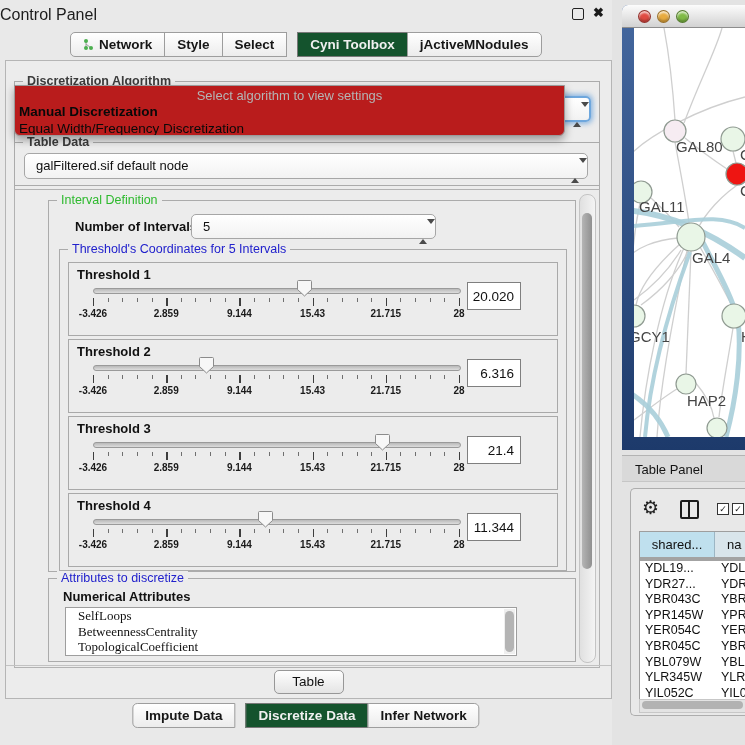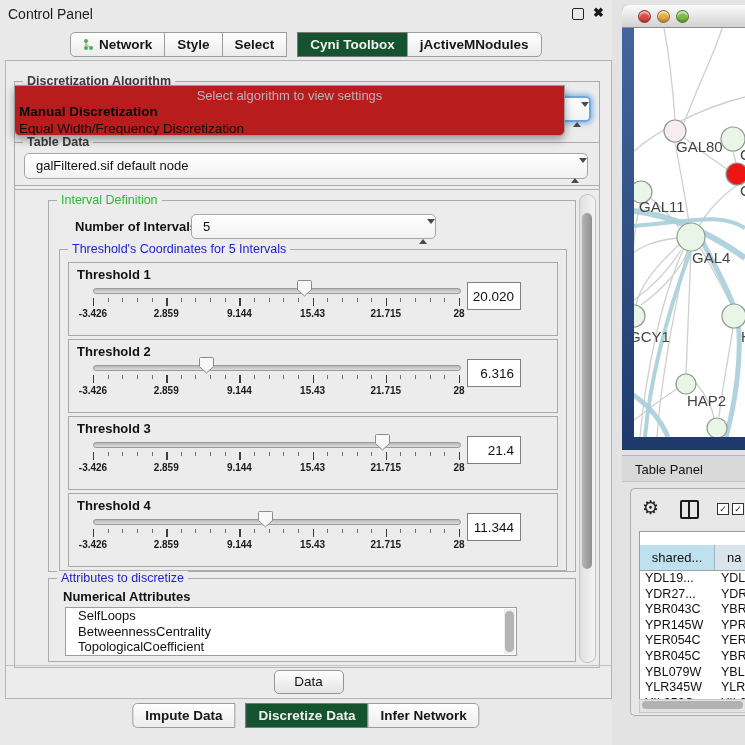--- a/index.html
+++ b/index.html
@@ -1,21 +1,21 @@
 <!DOCTYPE html>
 <html><head>
 <meta charset="utf-8">
 <style>
   html,body{margin:0;padding:0;}
   .stage{position:relative;width:745px;height:745px;background:#e3e3e3;
          font-family:"Liberation Sans",sans-serif;overflow:hidden;color:#111;}
   
   .cpanel{position:absolute;left:0;top:0;width:612px;height:745px;background:#e9e9e9;}
   .cp-titlebar{position:absolute;left:0;top:0;width:100%;height:26px;}
-  .cp-title{position:absolute;left:8px;top:6px;font-size:14px;color:#1c1c1c;}
+  .cp-title{position:absolute;left:0;top:6px;font-size:16px;color:#1c1c1c;}
   .float-btn{position:absolute;right:28px;top:8px;width:10px;height:10px;border:1.6px solid #222;border-radius:2px;}
   .close-btn{position:absolute;right:8px;top:5px;font-size:13px;font-weight:bold;color:#1a1a1a;}
   
   .tabbar{position:absolute;display:flex;}
   #top-tabs{left:70px;top:32px;}
   #bottom-tabs{left:50%;transform:translateX(-50%);top:703px;}
   .tab{display:flex;align-items:center;gap:5px;padding:4px 12px;font-size:13.5px;font-weight:bold;
        background:linear-gradient(#ffffff,#ececec);border:1px solid #9d9d9d;margin-left:-1px;
        color:#161616;height:15px;white-space:nowrap;}
   .tab:first-child{border-radius:5px 0 0 5px;margin-left:0;}
@@ -62,21 +62,21 @@
   .ticks{position:absolute;left:24px;top:35px;width:366px;height:9px;}
   .ticks .maj{position:absolute;top:0;width:1.4px;height:8px;background:#3e3e3e;}
   .ticks .min{position:absolute;top:0;width:1px;height:4px;background:#6f6f6f;}
   .ticklabels{position:absolute;left:24px;top:45px;width:366px;height:12px;}
   .ticklabels span{position:absolute;transform:translateX(-50%);font-size:10px;font-weight:bold;color:#1a1a1a;white-space:nowrap;}
   .tvalue{position:absolute;left:398px;top:19px;width:54px;height:28px;background:#fff;border:1px solid #7f7f7f;
           font-size:13.5px;line-height:28px;text-align:right;padding-right:6px;box-sizing:border-box;}
   
   .attr-label{position:absolute;left:14px;top:10px;font-size:13px;font-weight:bold;}
   .listbox{position:absolute;left:16px;top:28px;width:450px;height:47px;background:#fff;
-           border:1px solid #9e9e9e;overflow:hidden;}
+           border:1px solid #9e9e9e;overflow:hidden;font-family:Liberation Serif, serif;}
   .listbox .li{font-size:13px;height:15.5px;line-height:15.5px;padding-left:12px;white-space:nowrap;}
   .list-vscroll{position:absolute;right:1px;top:1px;bottom:1px;width:11px;background:#efefef;}
   .list-vscroll .vthumb2{position:absolute;left:1px;top:2px;width:9px;height:41px;background:#b4b4b4;border-radius:5px;}
   
   .apply-strip{position:absolute;left:0;right:0;top:604px;height:32px;border-top:1px solid #c2c2c2;
                display:flex;align-items:center;justify-content:center;}
   .apply-btn{width:68px;height:22px;border:1px solid #979797;border-radius:5px;font-size:13.5px;
              background:linear-gradient(#fefefe,#e4e4e4);text-align:center;line-height:21px;}
   
   .netwin{position:absolute;left:622px;top:5px;width:123px;height:445px;
@@ -91,21 +91,21 @@
   .tp-title{position:absolute;left:13px;top:6px;font-size:13px;color:#141414;}
   .tp-body{position:absolute;left:630px;top:488px;width:115px;height:226px;background:#e8e8e8;
            border:1px solid #adadad;border-right:none;border-radius:5px 0 0 5px;}
   .gear{position:absolute;left:11px;top:7px;font-size:19px;color:#1f1f1f;}
   .splitcol{position:absolute;left:49px;top:11px;width:15px;height:15px;border:2px solid #1b1b1b;border-radius:2px;}
   .splitcol:after{content:"";position:absolute;left:6px;top:0;width:2px;height:15px;background:#1b1b1b;}
   .cbx{position:absolute;top:14px;width:10px;height:10px;border:1.4px solid #333;font-size:9px;line-height:10px;
        text-align:center;color:#222;background:#fff;}
   .tp-table{position:absolute;left:8px;top:42px;right:0;bottom:15px;background:#fff;border:1px solid #9e9e9e;
             border-right:none;overflow:hidden;}
-  .tp-head{display:flex;height:25px;border-bottom:1px solid #a3a3a3;margin-top:13px;}
+  .tp-head{display:flex;height:25px;border-bottom:4px solid #a3a3a3;}
   .tp-head .hc1{width:74px;background:#bfe0ee;border-right:1px solid #9cb6c4;font-size:13px;
                 text-align:center;line-height:25px;overflow:hidden;white-space:nowrap;}
   .tp-head .hc2{flex:1;background:#d9e5eb;font-size:13px;line-height:25px;padding-left:12px;overflow:hidden;white-space:nowrap;}
   .tp-row{display:flex;height:15.6px;font-size:12.5px;line-height:15.6px;white-space:nowrap;}
   .tp-row .c1{width:74px;padding-left:5px;overflow:hidden;box-sizing:border-box;}
   .tp-row .c2{flex:1;padding-left:7px;overflow:hidden;}
   .hscroll{position:absolute;left:8px;right:0;bottom:2px;height:12px;background:#e3e3e3;border:1px solid #c7c7c7;border-right:none;}
   .hscroll .hthumb{position:absolute;left:2px;top:1px;height:8px;width:95%;background:#b2b2b2;border-radius:5px;}
 </style>
 </head>
@@ -377,21 +377,21 @@
               </div>
             <div class="list-vscroll">
               <div class="vthumb2"></div>
             </div>
           </div>
         </div>
 
       </div>
 
       <div class="apply-strip">
-        <div class="apply-btn">Data</div>
+        <div class="apply-btn">Table</div>
       </div>
     </div>
 
     <div class="tabbar" id="bottom-tabs">
         <div class="tab">
           <span>Impute Data</span>
         </div>
         <div class="tab active">
           <span>Discretize Data</span>
         </div>

